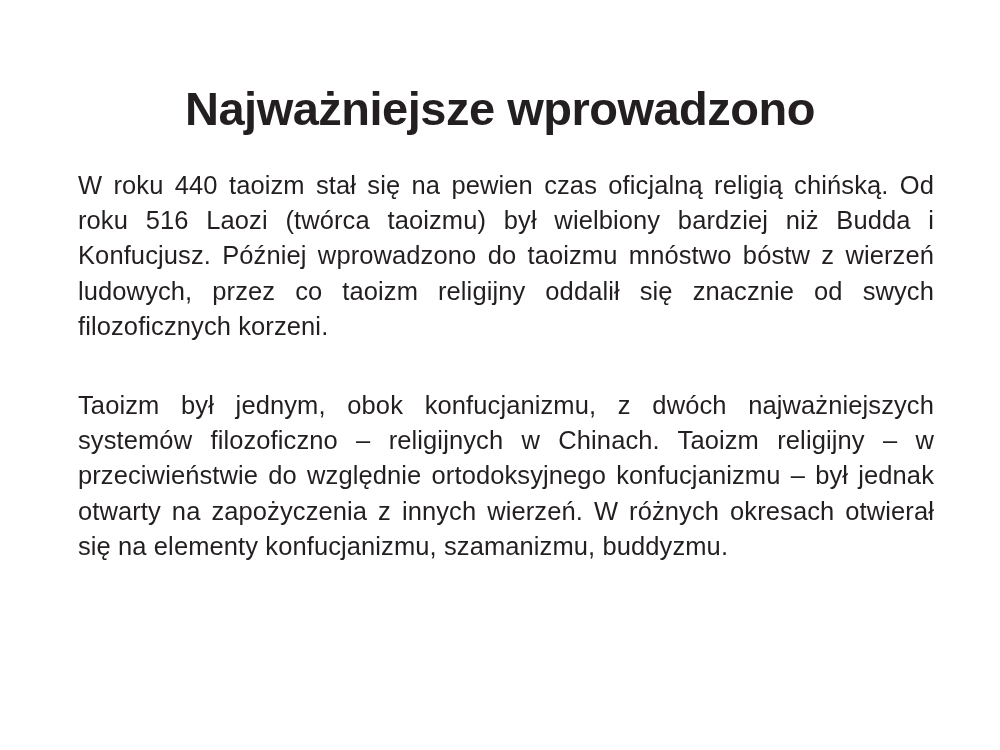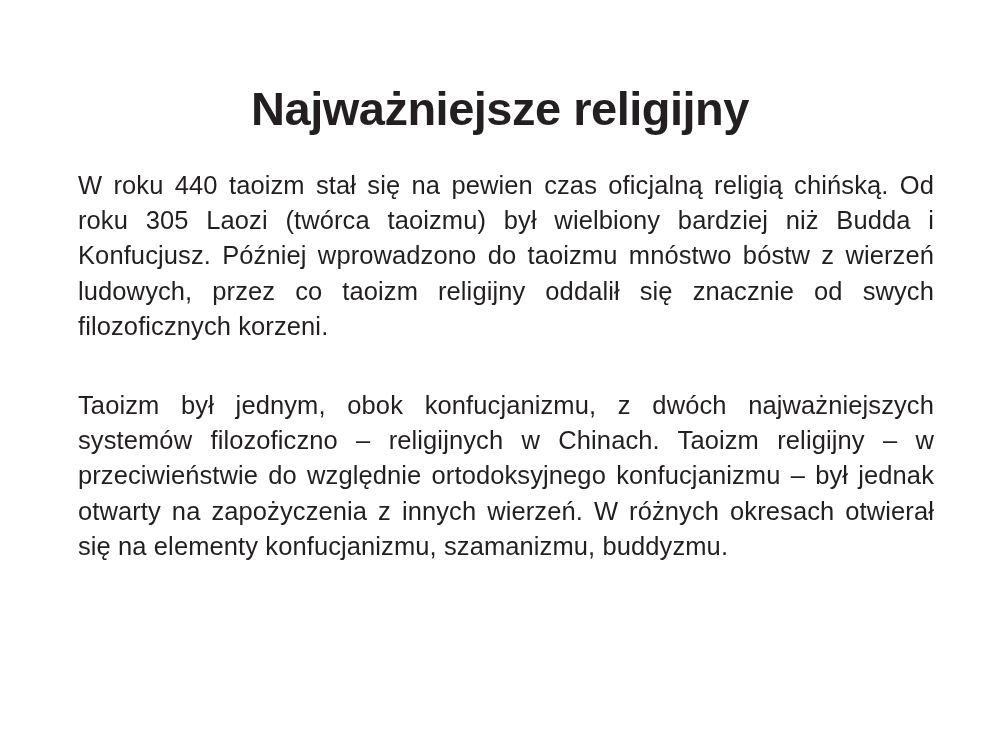--- a/index.html
+++ b/index.html
@@ -53,20 +53,20 @@
   }
   .para.second {
     margin-top: 44px;
   }
 </style>
 </head>
 <body>
 
 <div class="slide">
 
-  <h1 class="slide-title">Najważniejsze religijny</h1>
+  <h1 class="slide-title">Najważniejsze wprowadzono</h1>
 
   <div class="body-block">
-    <p class="para first">W roku 440 taoizm stał się na pewien czas oficjalną religią chińską. Od roku 305 Laozi (twórca taoizmu) był wielbiony bardziej niż Budda i Konfucjusz. Później wprowadzono do taoizmu mnóstwo bóstw z wierzeń ludowych, przez co taoizm religijny oddalił się znacznie od swych filozoficznych korzeni.</p>
+    <p class="para first">W roku 440 taoizm stał się na pewien czas oficjalną religią chińską. Od roku 516 Laozi (twórca taoizmu) był wielbiony bardziej niż Budda i Konfucjusz. Później wprowadzono do taoizmu mnóstwo bóstw z wierzeń ludowych, przez co taoizm religijny oddalił się znacznie od swych filozoficznych korzeni.</p>
     <p class="para second">Taoizm był jednym, obok konfucjanizmu, z dwóch najważniejszych systemów filozoficzno – religijnych w Chinach. Taoizm religijny – w przeciwieństwie do względnie ortodoksyjnego konfucjanizmu – był jednak otwarty na zapożyczenia z innych wierzeń. W różnych okresach otwierał się na elementy konfucjanizmu, szamanizmu, buddyzmu.</p>
   </div>
 
 </div>
 
 </body></html>

